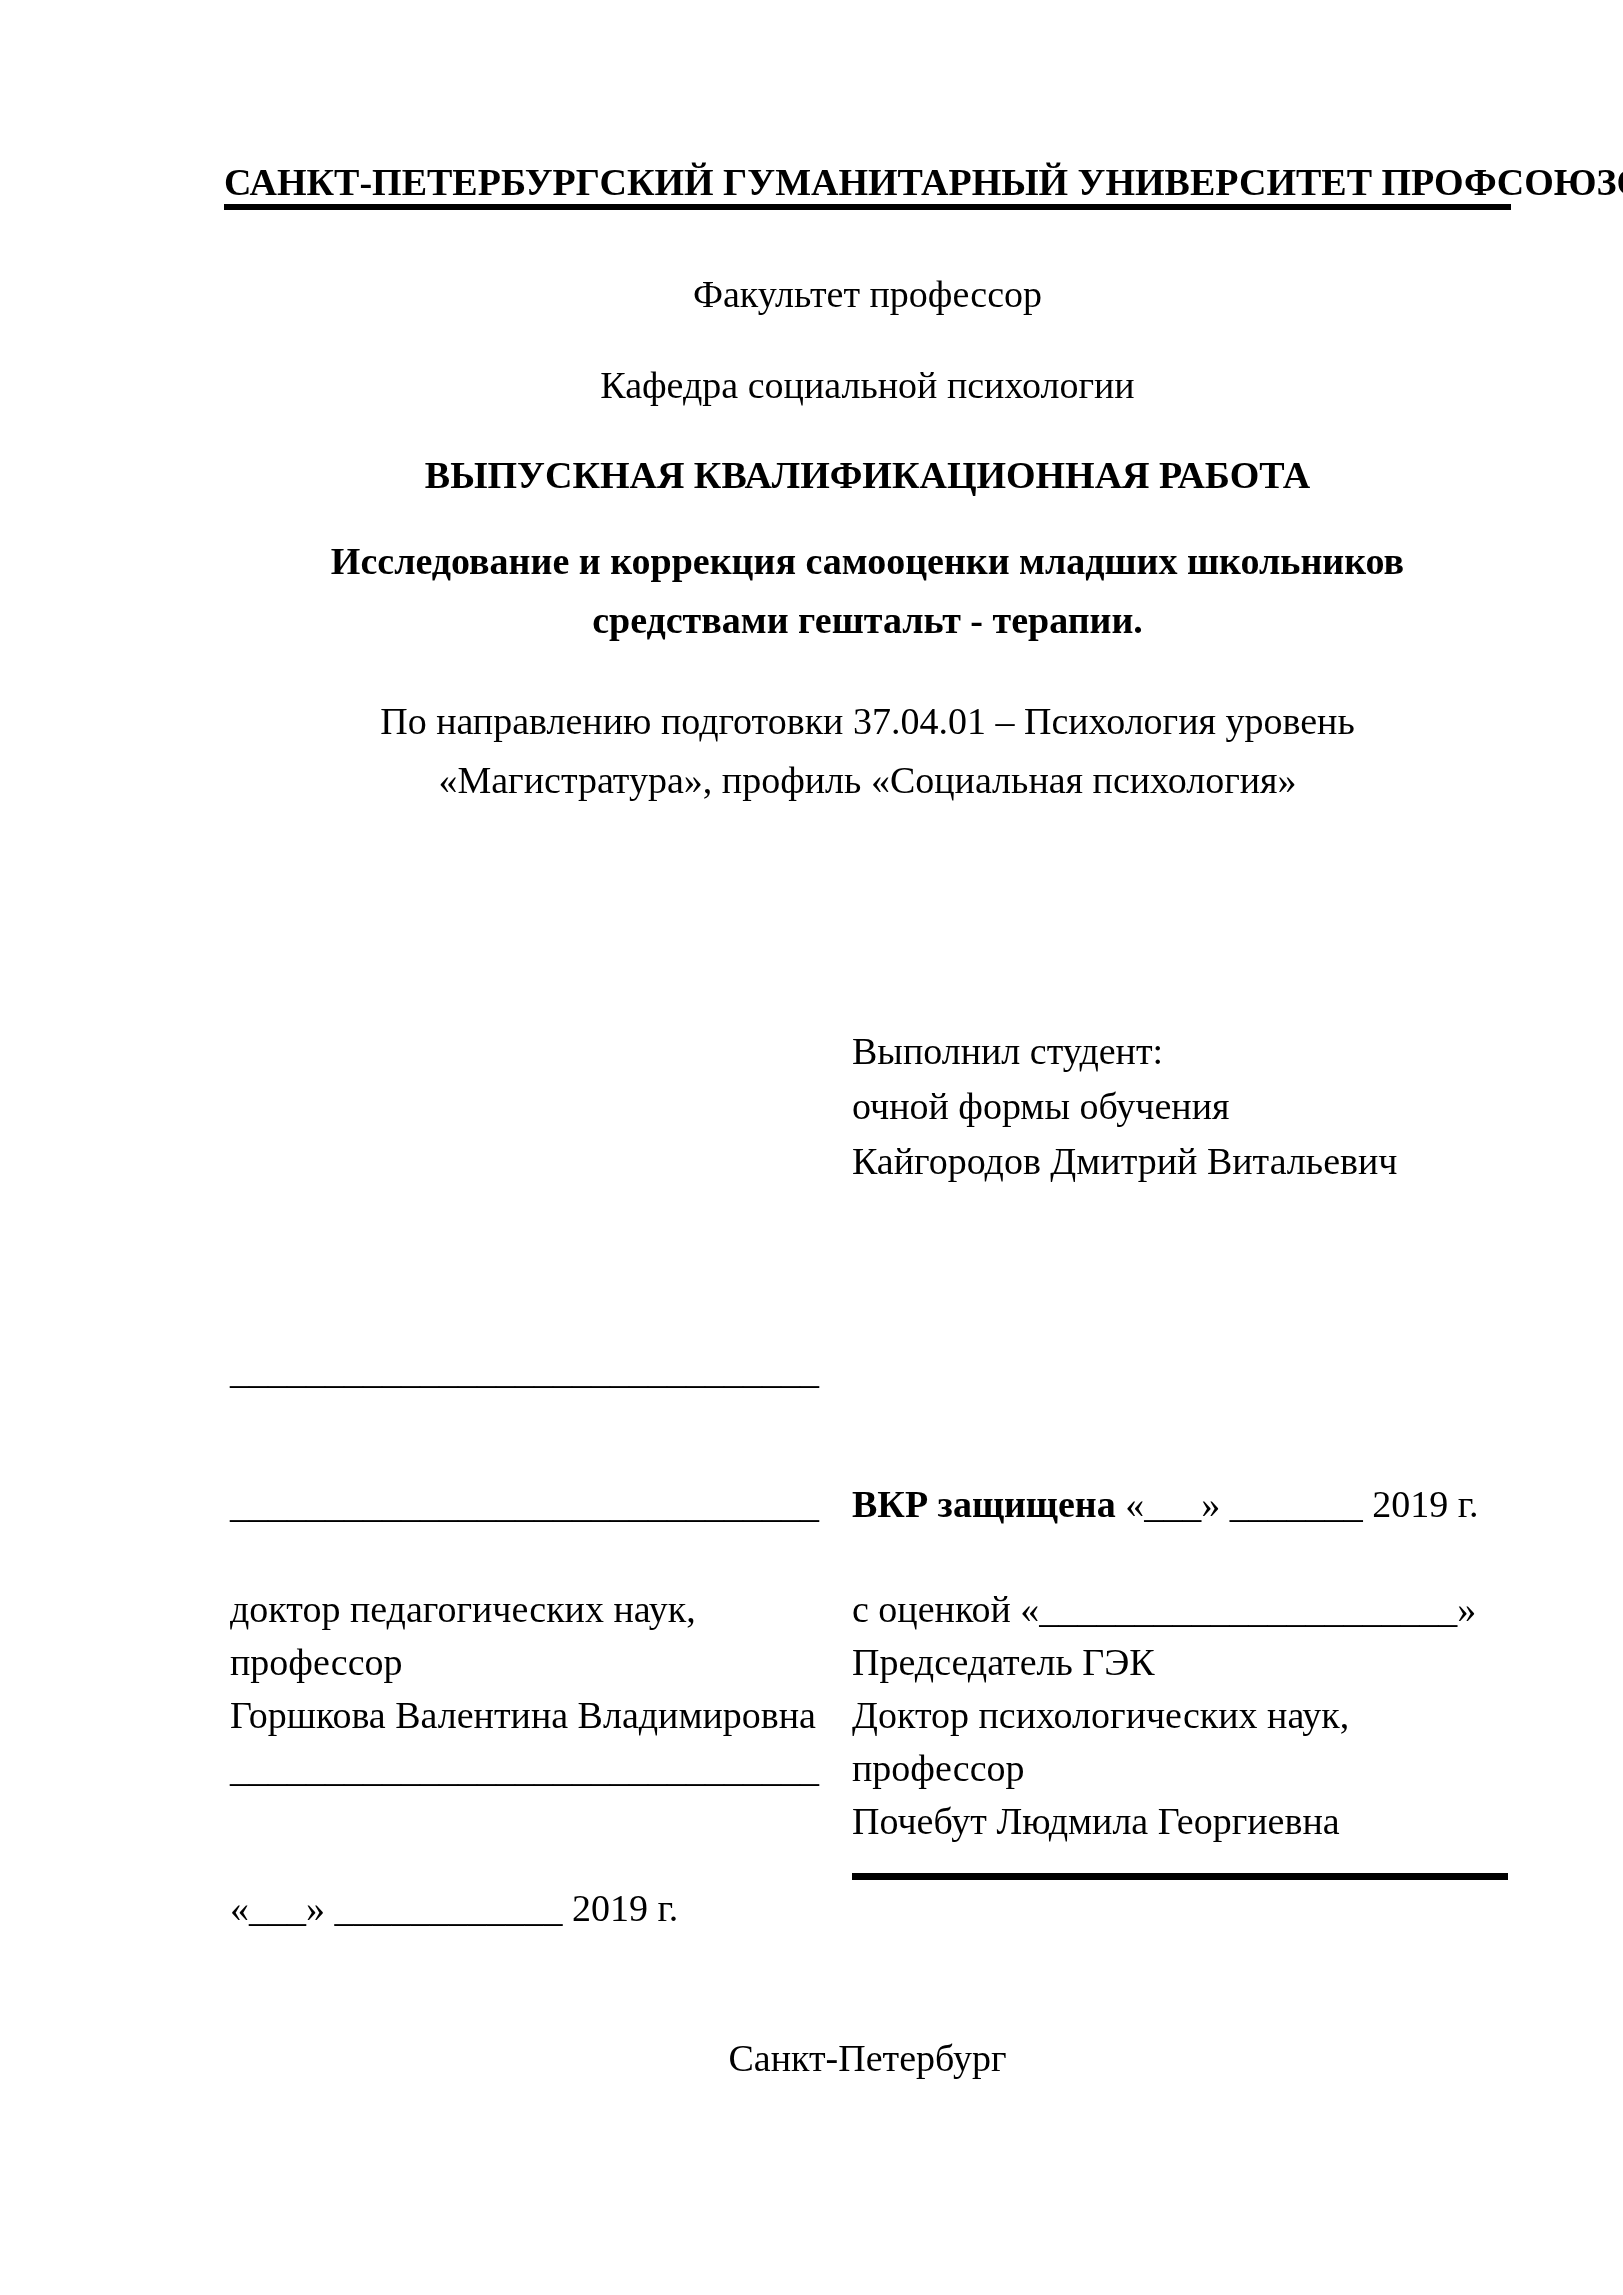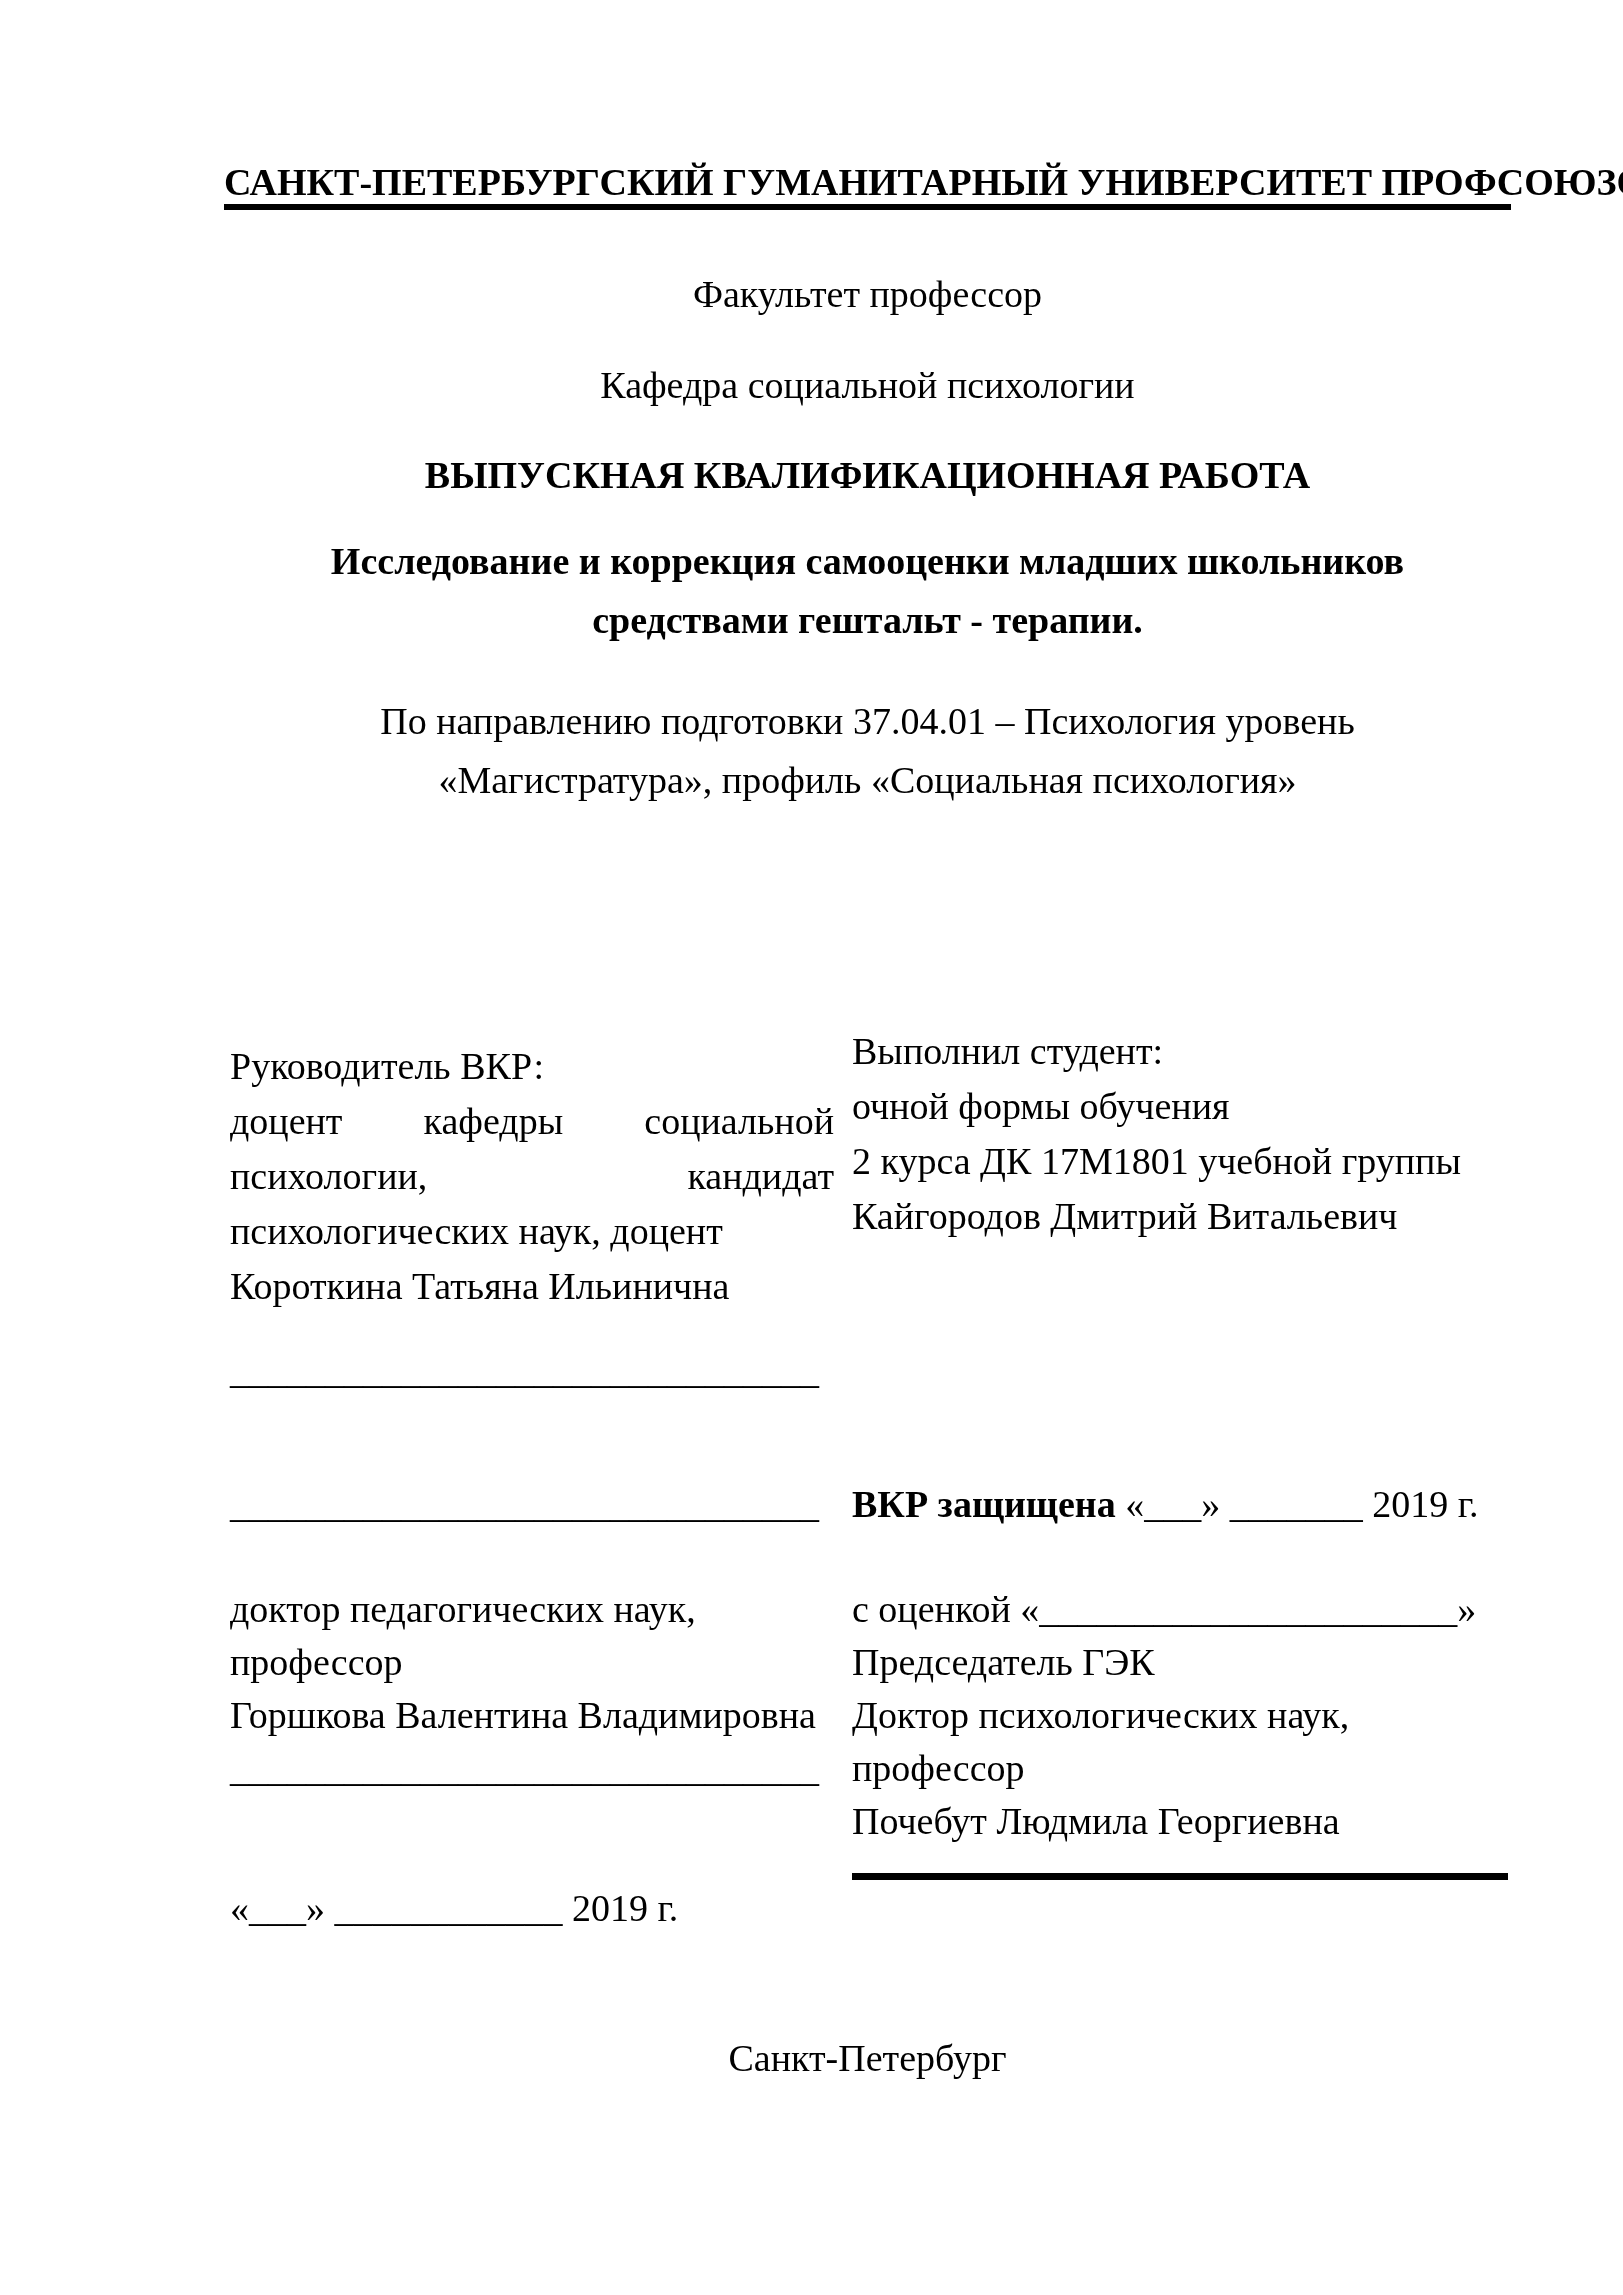--- a/index.html
+++ b/index.html
@@ -38,32 +38,24 @@
   <div class="rightal" style="top:363px">Кафедра социальной психологии</div>
 
   <div class="center bold" style="top:453px">ВЫПУСКНАЯ КВАЛИФИКАЦИОННАЯ РАБОТА</div>
 
   <div class="center bold" style="top:539px">Исследование и коррекция самооценки младших школьников</div>
   <div class="center bold" style="top:598px">средствами гештальт - терапии.</div>
 
   <div class="center" style="top:699px">По направлению подготовки 37.04.01 – Психология уровень</div>
   <div class="center" style="top:758px">«Магистратура», профиль «Социальная психология»</div>
 
-  <div class="col leftcol" style="top:1039px">
-    <div>Руководитель ВКР:</div>
-    <div class="just">доцент кафедры социальной</div>
-    <div class="just">психологии, кандидат</div>
-    <div>психологических наук, доцент</div>
-    <div>Короткина Татьяна Ильинична</div>
-  </div>
 
   <div class="col rightcol" style="top:1024px">
     <div>Выполнил студент:</div>
     <div>очной формы обучения</div>
-    <div>2 курса ДК 17М1801 учебной группы</div>
     <div>Кайгородов Дмитрий Витальевич</div>
   </div>
 
   <div class="leftcol sig" style="top:1343px">_______________________________</div>
 
   <div class="leftcol sig" style="top:1477px">_______________________________</div>
   <div class="rightcol sig" style="top:1477px">
     <span class="bold">ВКР защищена</span><span> «___» _______ 2019 г.</span>
   </div>
 

